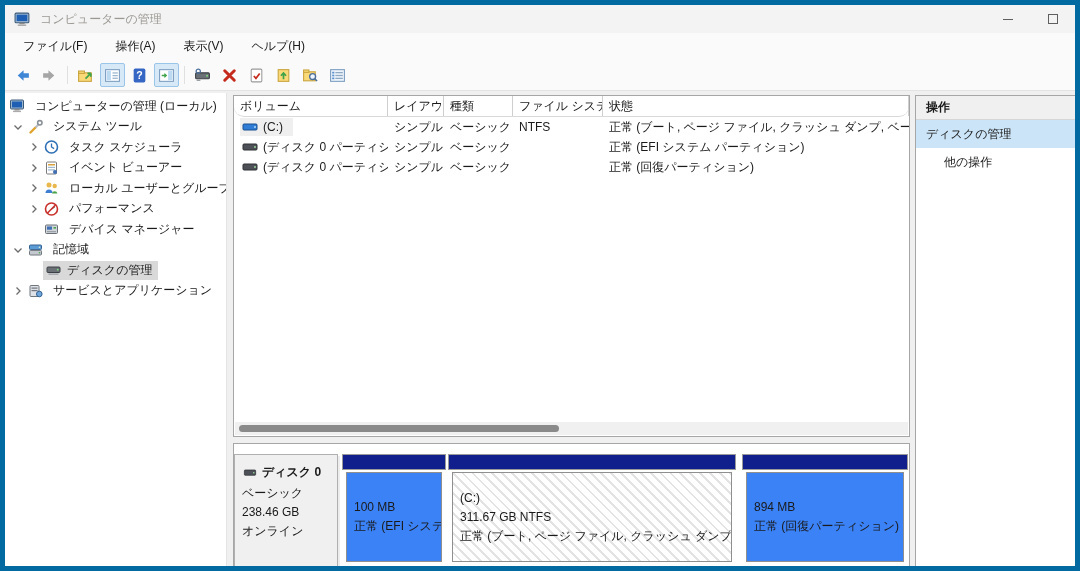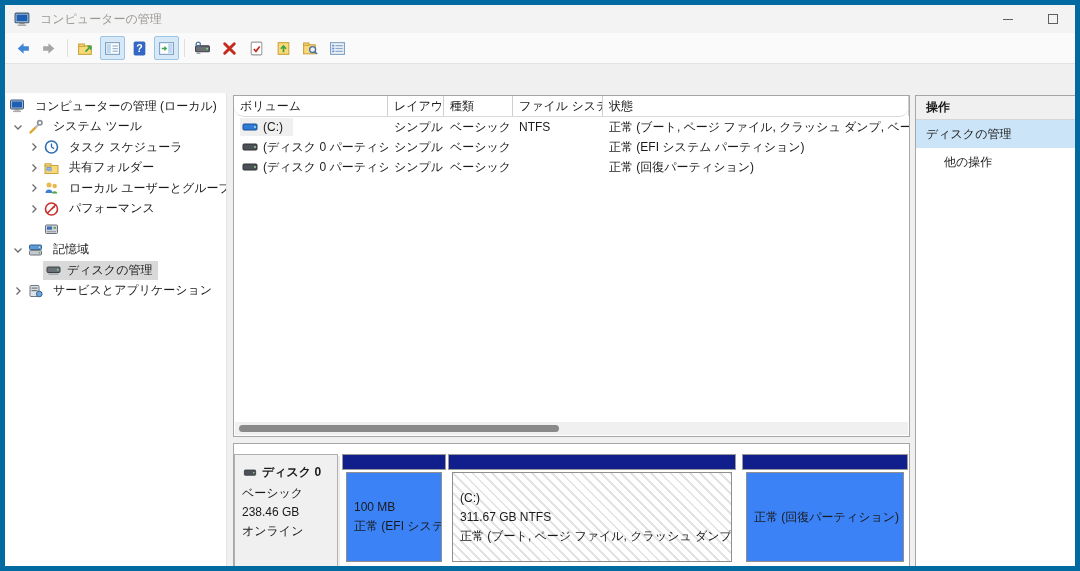--- a/index.html
+++ b/index.html
@@ -112,20 +112,26 @@
           </svg>
       </div>
       <div class="winbtn">
         <svg width="10" height="10">
             <rect x="0.5" y="0.5" width="9" height="9" fill="none" stroke="#5f5f5f"></rect>
           </svg>
       </div>
     </div>
   </div>
 
+  <div class="menubar">
+    <span class="menu-item">ファイル(F)</span>
+    <span class="menu-item">操作(A)</span>
+    <span class="menu-item">表示(V)</span>
+    <span class="menu-item">ヘルプ(H)</span>
+  </div>
 
   <div class="toolbar">
     <div class="tbtn">
       <svg viewBox="0 0 16 16" width="17" height="17">
           <path d="M9 3 L3.5 8 L9 13 V10.2 H14 V5.8 H9 Z" fill="#3f86d6"></path>
         </svg>
     </div>
     <div class="tbtn">
       <svg viewBox="0 0 16 16" width="17" height="17">
           <path d="M7 3 L12.5 8 L7 13 V10.2 H2 V5.8 H7 Z" fill="#a6a6a6"></path>
@@ -248,37 +254,38 @@
           </span>
         <span class="ticon">
             <svg viewBox="0 0 16 16" width="17" height="16">
               <circle cx="8" cy="8" r="6" fill="#ffffff" stroke="#2d6fb5" stroke-width="1.6"></circle>
               <path d="M8 4.5 V8 L10.6 9.6" stroke="#2d6fb5" stroke-width="1.3" fill="none"></path>
             </svg>
           </span>
         <span class="tlabel">タスク スケジューラ</span>
       </div>
 
-
       <div class="tree-row lvl2">
         <span class="chev">
             <svg viewBox="0 0 10 10" width="10" height="10">
               <path d="M3.5 1.5 L7 5 L3.5 8.5" fill="none" stroke="#6b6b6b" stroke-width="1.3"></path>
             </svg>
           </span>
         <span class="ticon">
             <svg viewBox="0 0 16 16" width="17" height="16">
-              <rect x="1.5" y="5.5" width="13" height="8" fill="#f9d978" stroke="#c9a33c"></rect>
-              <rect x="1.5" y="3.8" width="6" height="2.2" fill="#f9d978" stroke="#c9a33c"></rect>
-              <rect x="3" y="7.2" width="5" height="4" fill="#5a8fd0"></rect>
-              <text x="5.5" y="10.5" font-size="3.5" fill="#ffffff" text-anchor="middle">22</text>
-            </svg>
-          </span>
-        <span class="tlabel">共有フォルダー</span>
-      </div>
+              <rect x="3" y="2" width="10" height="12" rx="1" fill="#ffffff" stroke="#7a7a7a"></rect>
+              <rect x="4.5" y="4" width="7" height="1.5" fill="#d9a23c"></rect>
+              <rect x="4.5" y="6.8" width="7" height="1.2" fill="#9fb7cf"></rect>
+              <rect x="4.5" y="9.3" width="7" height="1.2" fill="#9fb7cf"></rect>
+              <circle cx="11.5" cy="12" r="2" fill="#3f6fb5"></circle>
+            </svg>
+          </span>
+        <span class="tlabel">イベント ビューアー</span>
+      </div>
+
 
       <div class="tree-row lvl2">
         <span class="chev">
             <svg viewBox="0 0 10 10" width="10" height="10">
               <path d="M3.5 1.5 L7 5 L3.5 8.5" fill="none" stroke="#6b6b6b" stroke-width="1.3"></path>
             </svg>
           </span>
         <span class="ticon">
             <svg viewBox="0 0 16 16" width="17" height="16">
               <circle cx="5.5" cy="5" r="2.5" fill="#e8b84d"></circle>
@@ -313,20 +320,21 @@
             </svg>
           </span>
         <span class="ticon">
             <svg viewBox="0 0 16 16" width="17" height="16">
               <rect x="2" y="4" width="12" height="8.5" rx="1" fill="#cfd4da" stroke="#6b7077"></rect>
               <rect x="3.5" y="5.5" width="5" height="3.2" fill="#3f6fb5"></rect>
               <rect x="10" y="6" width="2.5" height="1.6" fill="#4aa34a"></rect>
               <rect x="3.5" y="10" width="9" height="1.2" fill="#9aa0a6"></rect>
             </svg>
           </span>
+        <span class="tlabel">デバイス マネージャー</span>
       </div>
 
       <div class="tree-row lvl1">
         <span class="chev">
             <svg viewBox="0 0 10 10" width="10" height="10">
               <path d="M1.5 3.5 L5 7 L8.5 3.5" fill="none" stroke="#6b6b6b" stroke-width="1.3"></path>
             </svg>
           </span>
         <span class="ticon">
             <svg viewBox="0 0 16 16" width="17" height="16">
@@ -468,20 +476,21 @@
         <div class="part-body hatch">
           <div>(C:)</div>
           <div>311.67 GB NTFS</div>
           <div>正常 (ブート, ページ ファイル, クラッシュ ダンプ, ベーシック デ</div>
         </div>
       </div>
 
       <div class="part p3">
         <div class="part-bar"></div>
         <div class="part-body">
+          <div>894 MB</div>
           <div>正常 (回復パーティション)</div>
         </div>
       </div>
     </div>
 
     <div class="actions-panel">
       <div class="actions-header">操作</div>
       <div class="action-item selected">ディスクの管理</div>
       <div class="action-item more">他の操作</div>
     </div>

